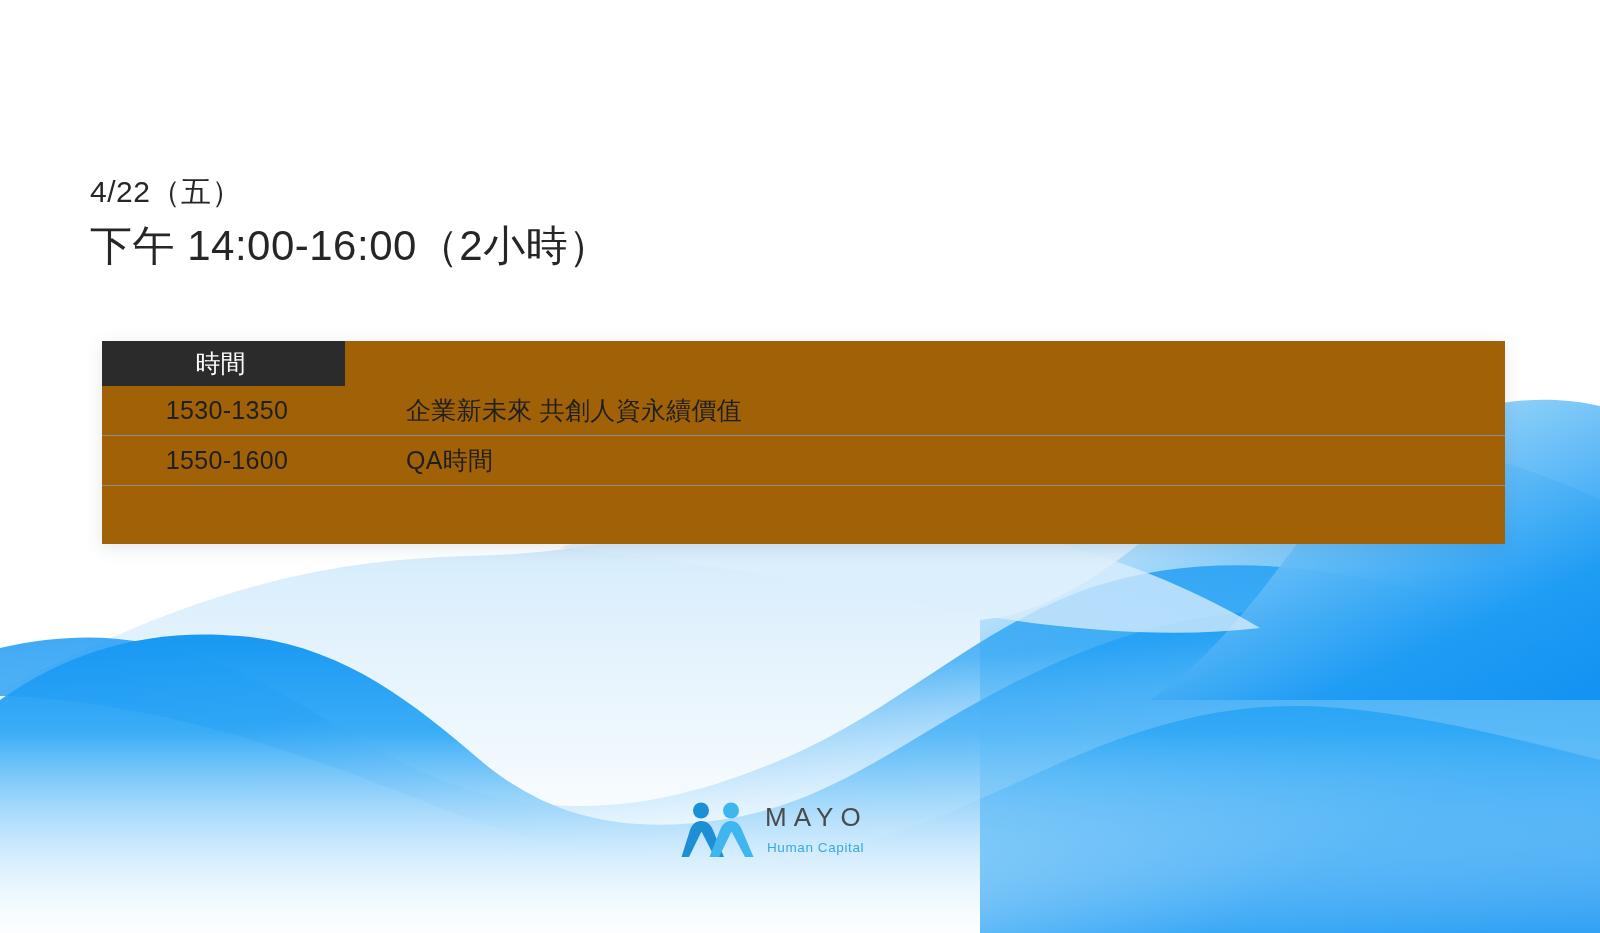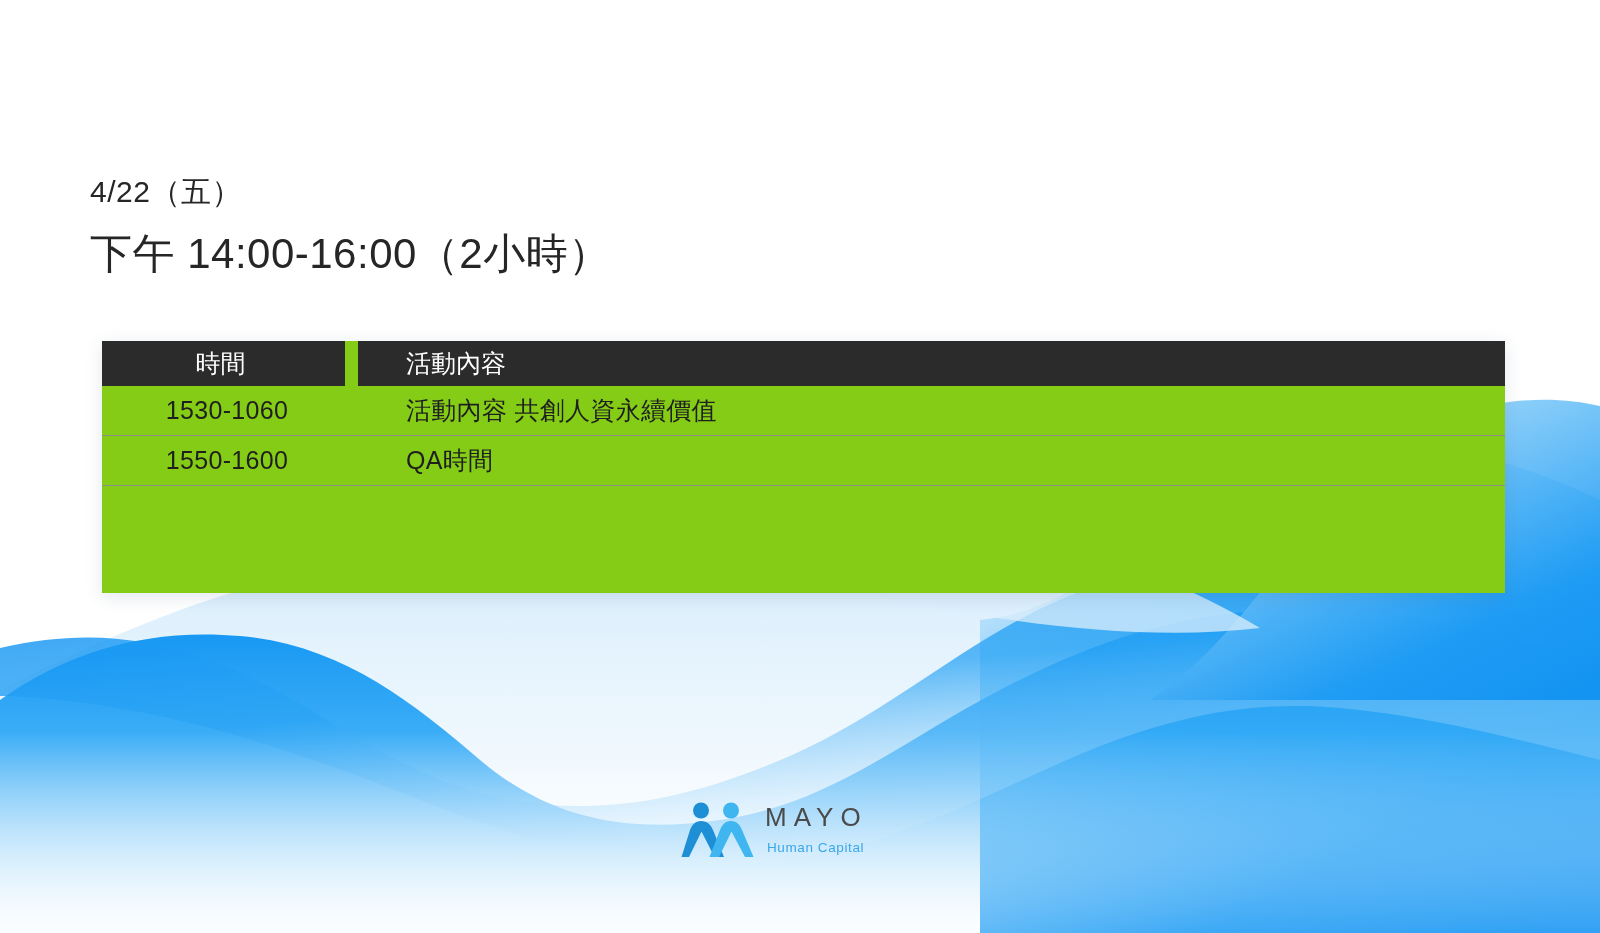--- a/index.html
+++ b/index.html
@@ -40,33 +40,33 @@
     font-size: 30px;
     line-height: 1.32;
     color: #262626;
     letter-spacing: 0.5px;
     white-space: nowrap;
   }
   .heading-line2 {
     font-size: 42px;
     line-height: 1.32;
     color: #262626;
-    margin-top: 14px;
+    margin-top: 6px;
     letter-spacing: 0.5px;
     white-space: nowrap;
   }
 
   
   #schedule-panel {
     position: absolute;
     left: 102px;
     top: 341px;
     width: 1403px;
-    height: 252px;
-    background: #84cc16;
+    height: 203px;
+    background: #a16207;
     box-shadow: 0 4px 16px rgba(40, 70, 110, 0.13);
     z-index: 5;
   }
 
   .table-grid {
     position: relative;
     width: 100%;
     height: 100%;
   }
 
@@ -220,27 +220,26 @@
   <div class="heading-block">
     <div class="heading-line1">4/22（五）</div>
     <div class="heading-line2">下午 14:00-16:00（2小時）</div>
   </div>
 
   <div id="schedule-panel">
     <div class="table-grid">
 
       <div class="thead">
         <div class="th th-time">時間</div>
-        <div class="th th-content">活動內容</div>
       </div>
 
 
       <div class="trow">
-        <div class="td td-time">1530-1060</div>
-        <div class="td td-content">活動內容 共創人資永續價值</div>
+        <div class="td td-time">1530-1350</div>
+        <div class="td td-content">企業新未來 共創人資永續價值</div>
       </div>
 
       <div class="trow">
         <div class="td td-time">1550-1600</div>
         <div class="td td-content">QA時間</div>
       </div>
 
     </div>
   </div>
 

